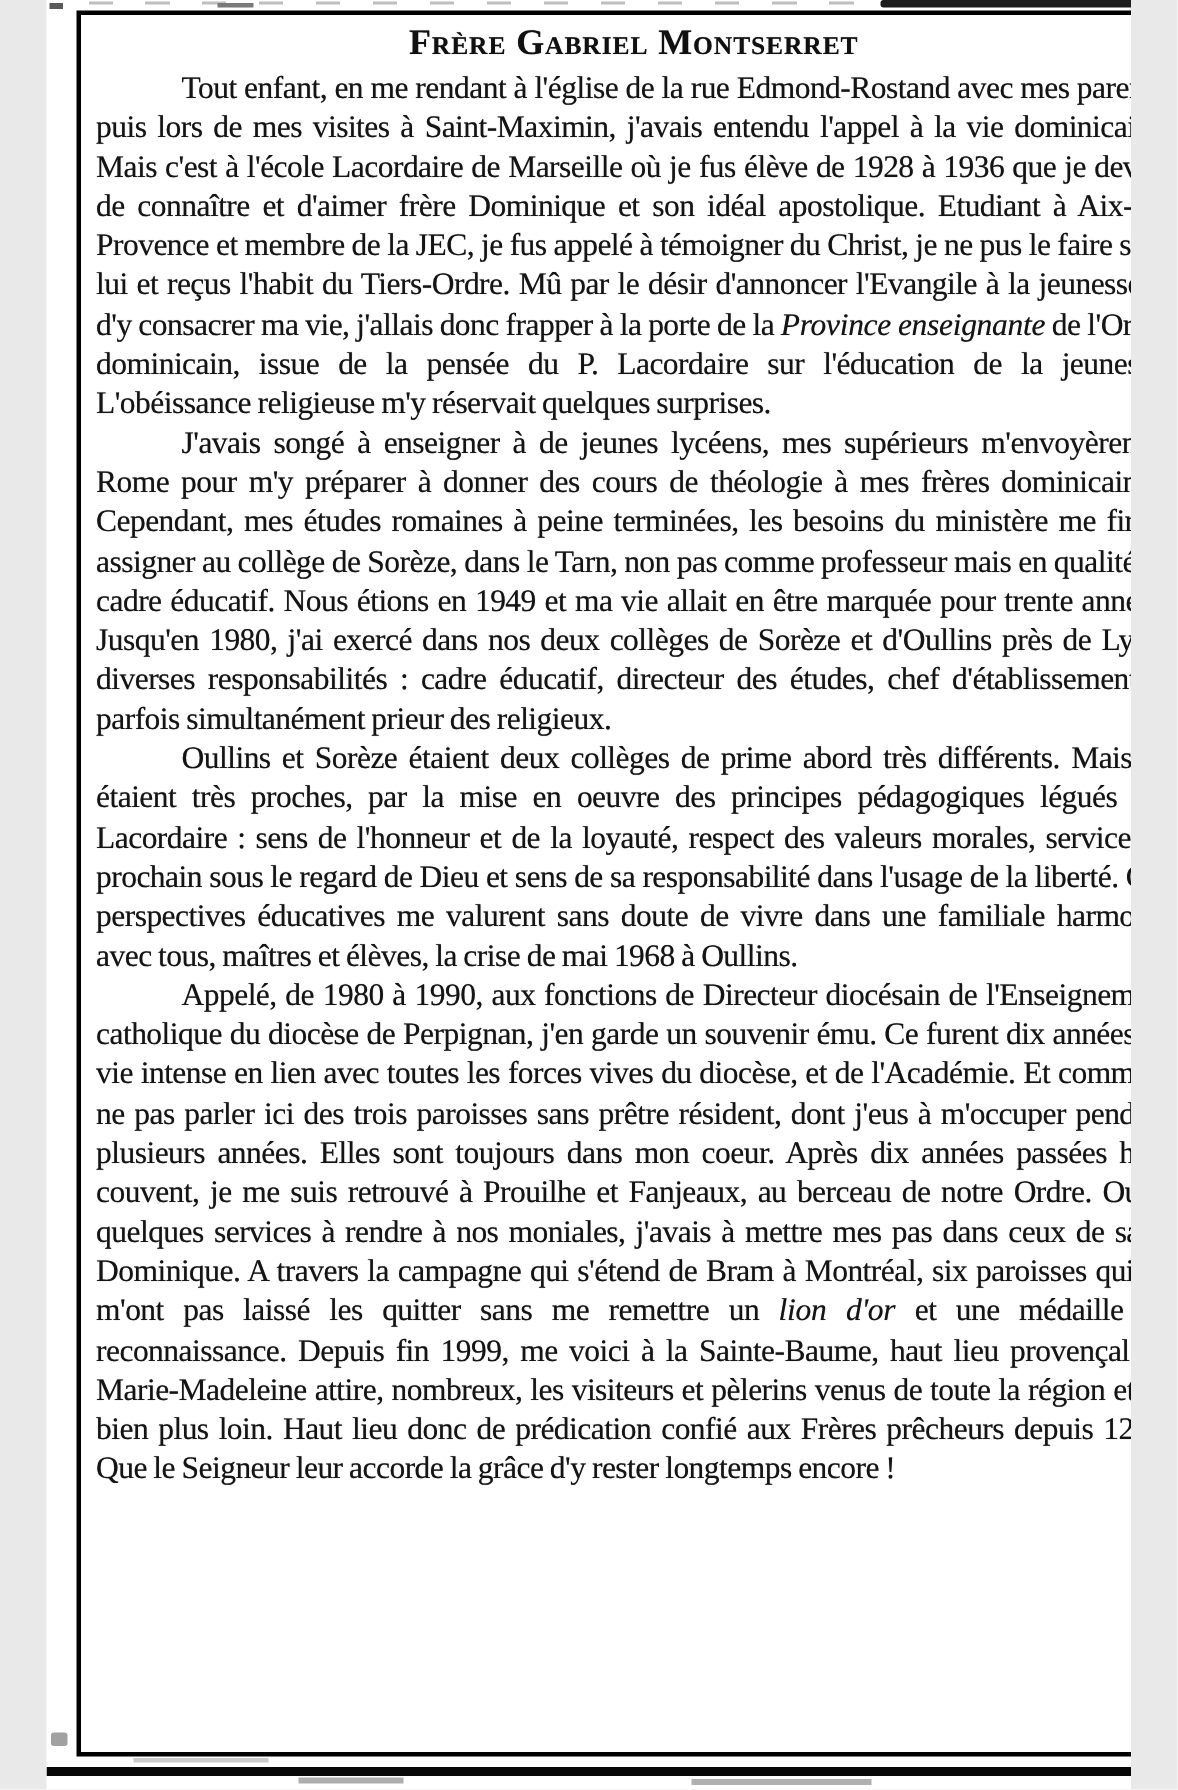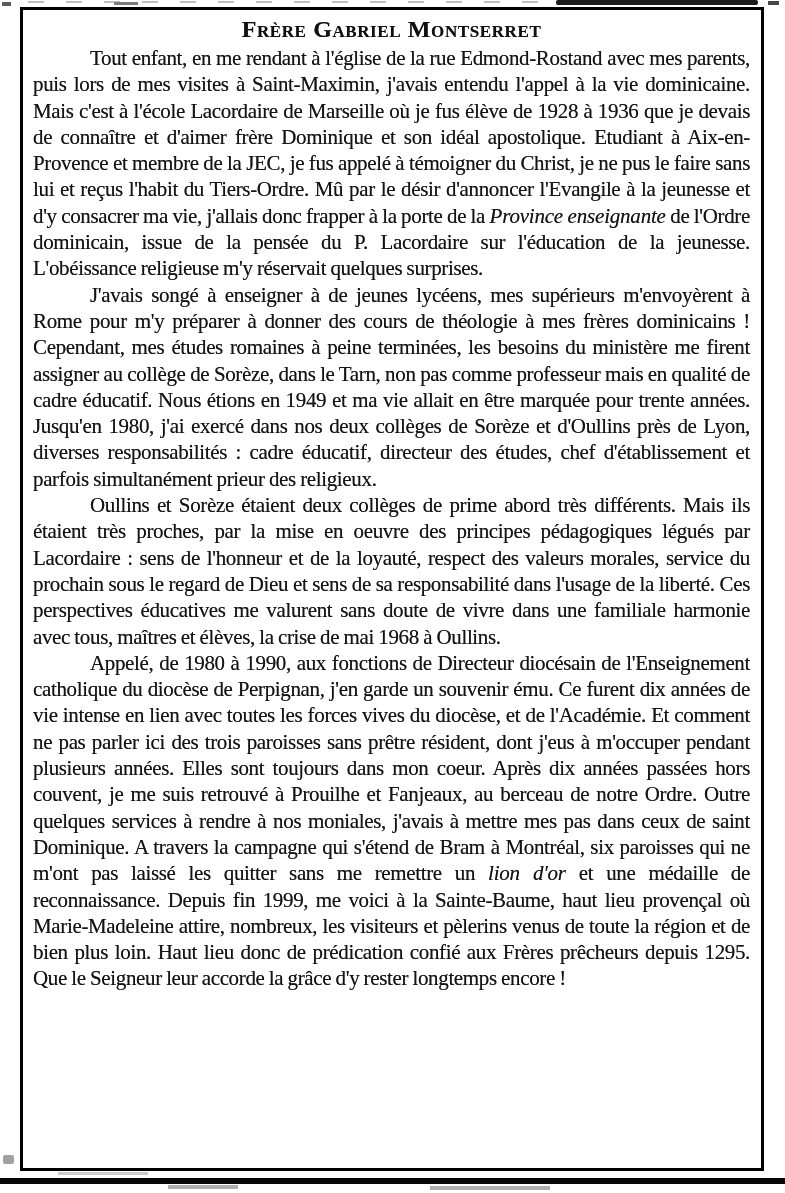--- a/index.html
+++ b/index.html
@@ -1,19 +1,19 @@
 <!DOCTYPE html>
 <html lang="fr"><head>
 <meta charset="utf-8">
 <style>
   html, body { margin: 0; padding: 0; }
   body { background: #e9e9e9; }
   .page {
     position: relative;
-    width: 785px;
+    width: 723px;
     height: 1193px;
     margin: 0 auto;
     background: #ffffff;
     overflow: hidden;
     font-family: "Liberation Serif", "DejaVu Serif", serif;
     color: #141414;
   }
   .frame {
     position: absolute;
     left: 20px;

